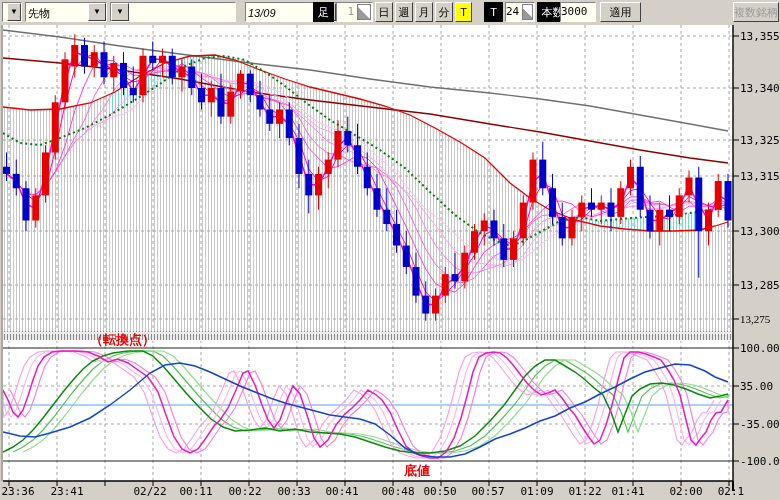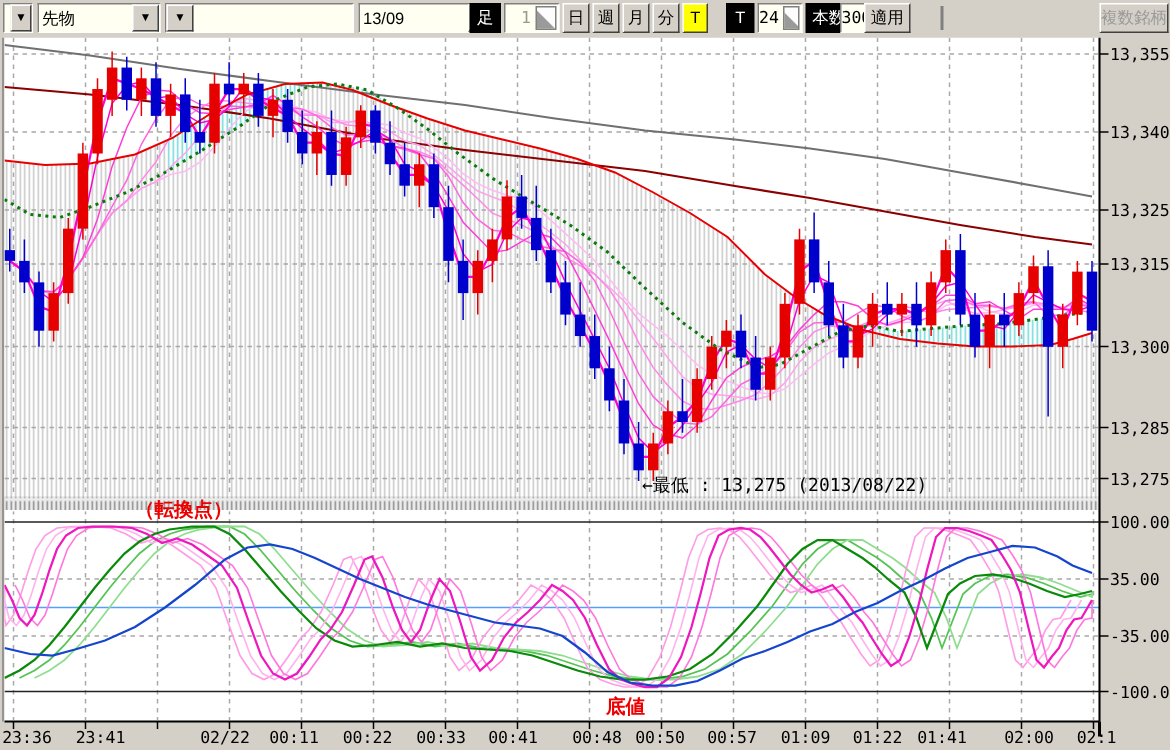--- a/index.html
+++ b/index.html
@@ -37,21 +37,21 @@
       <div class="cfield"></div>
       <div class="cbtn">▼</div>
     </div>
     <div class="tb combo" style="left:25px;width:82px;gap:12px;">
       <div class="cfield">先物</div>
       <div class="cbtn">▼</div>
     </div>
     <div class="tb combo" style="left:110px;width:126px;">
       <div class="cbtn">▼</div>
     </div>
-    <div class="tb combo" style="left:239px;width:92px;">
+    <div class="tb combo" style="left:245px;width:92px;font-style:italic;">
       <div class="cfield">13/09</div>
       <div class="cbtn">▼</div>
     </div>
     <div class="tb blabel" style="left:313px;width:21px;">足</div>
     <div class="tb spin" style="left:336px;width:37px;">
       <span class="sval disabled">1</span>
       <span class="spin-icon"></span>
     </div>
     <div class="tb tbtn" style="left:375px;width:18px;">日</div>
     <div class="tb tbtn" style="left:395px;width:18px;">週</div>
@@ -61,21 +61,21 @@
     <div class="tb blabel" style="left:484px;width:19px;">T</div>
     <div class="tb spin" style="left:505px;width:30px;">
       <span class="sval">24</span>
       <span class="spin-icon"></span>
     </div>
     <div class="tb blabel" style="left:537px;width:31px;">本数</div>
     <div class="tb spin" style="left:560px;width:36px;gap:36px;">
       <span class="sval">3000</span>
       <span class="spin-icon"></span>
     </div>
-    <div class="tb tbtn" style="left:576px;width:31px;">適用</div>
+    <div class="tb tbtn" style="left:600px;width:41px;">適用</div>
     <div class="tb tbtn disabled" style="left:733px;width:46px;">複数銘柄</div>
   </div>
 
   <div id="chart-wrap">
     <svg id="cv" width="780" height="500" viewBox="0 0 780 500">
         <defs>
           <pattern id="hatchG" width="3" height="4" patternUnits="userSpaceOnUse">
             <rect width="3" height="4" fill="#ffffff"></rect>
             <line x1="1.5" y1="0" x2="1.5" y2="4" stroke="#c6c6c6" stroke-width="1"></line>
           </pattern>
@@ -342,31 +342,30 @@
         <line x1="393" y1="481" x2="393" y2="486" stroke="#000000"></line>
         <line x1="441" y1="481" x2="441" y2="486" stroke="#000000"></line>
         <line x1="489" y1="481" x2="489" y2="486" stroke="#000000"></line>
         <line x1="537" y1="481" x2="537" y2="486" stroke="#000000"></line>
         <line x1="585" y1="481" x2="585" y2="486" stroke="#000000"></line>
         <line x1="633" y1="481" x2="633" y2="486" stroke="#000000"></line>
         <line x1="681" y1="481" x2="681" y2="486" stroke="#000000"></line>
         <line x1="729" y1="481" x2="729" y2="486" stroke="#000000"></line>
         <line x1="733" y1="481" x2="733" y2="491" stroke="#000000" stroke-width="2"></line>
       </svg>
-    <div class="ann" style="left:428px;top:315px;">←最低 : 13,275 (2013/08/22)</div>
     <div class="red-ann" style="left:90px;top:331px;">（転換点）</div>
     <div class="red-ann" style="left:404px;top:462px;">底値</div>
     <div id="labels">
         <div class="axis-label " style="left: 740px; top: 30px;">13,355</div>
         <div class="axis-label " style="left: 740px; top: 82px;">13,340</div>
         <div class="axis-label " style="left: 740px; top: 134px;">13,325</div>
         <div class="axis-label " style="left: 740px; top: 170px;">13,315</div>
         <div class="axis-label " style="left: 740px; top: 225px;">13,300</div>
         <div class="axis-label " style="left: 740px; top: 279px;">13,285</div>
-        <div class="axis-label " style="left: 740px; top: 313px;">13,275</div>
+        <div class="axis-label " style="left: 740px; top: 313px; font-family: Liberation Serif, serif;">13,275</div>
         <div class="axis-label " style="left: 740px; top: 342px;">100.00</div>
         <div class="axis-label " style="left: 740px; top: 380px;">35.00</div>
         <div class="axis-label " style="left: 740px; top: 418px;">-35.00</div>
         <div class="axis-label " style="left: 740px; top: 455px;">-100.00</div>
         <div class="axis-label time-label" style="left: 18px; top: 485px;">23:36</div>
         <div class="axis-label time-label" style="left: 67px; top: 485px;">23:41</div>
         <div class="axis-label time-label" style="left: 150px; top: 485px;">02/22</div>
         <div class="axis-label time-label" style="left: 196px; top: 485px;">00:11</div>
         <div class="axis-label time-label" style="left: 245px; top: 485px;">00:22</div>
         <div class="axis-label time-label" style="left: 294px; top: 485px;">00:33</div>

